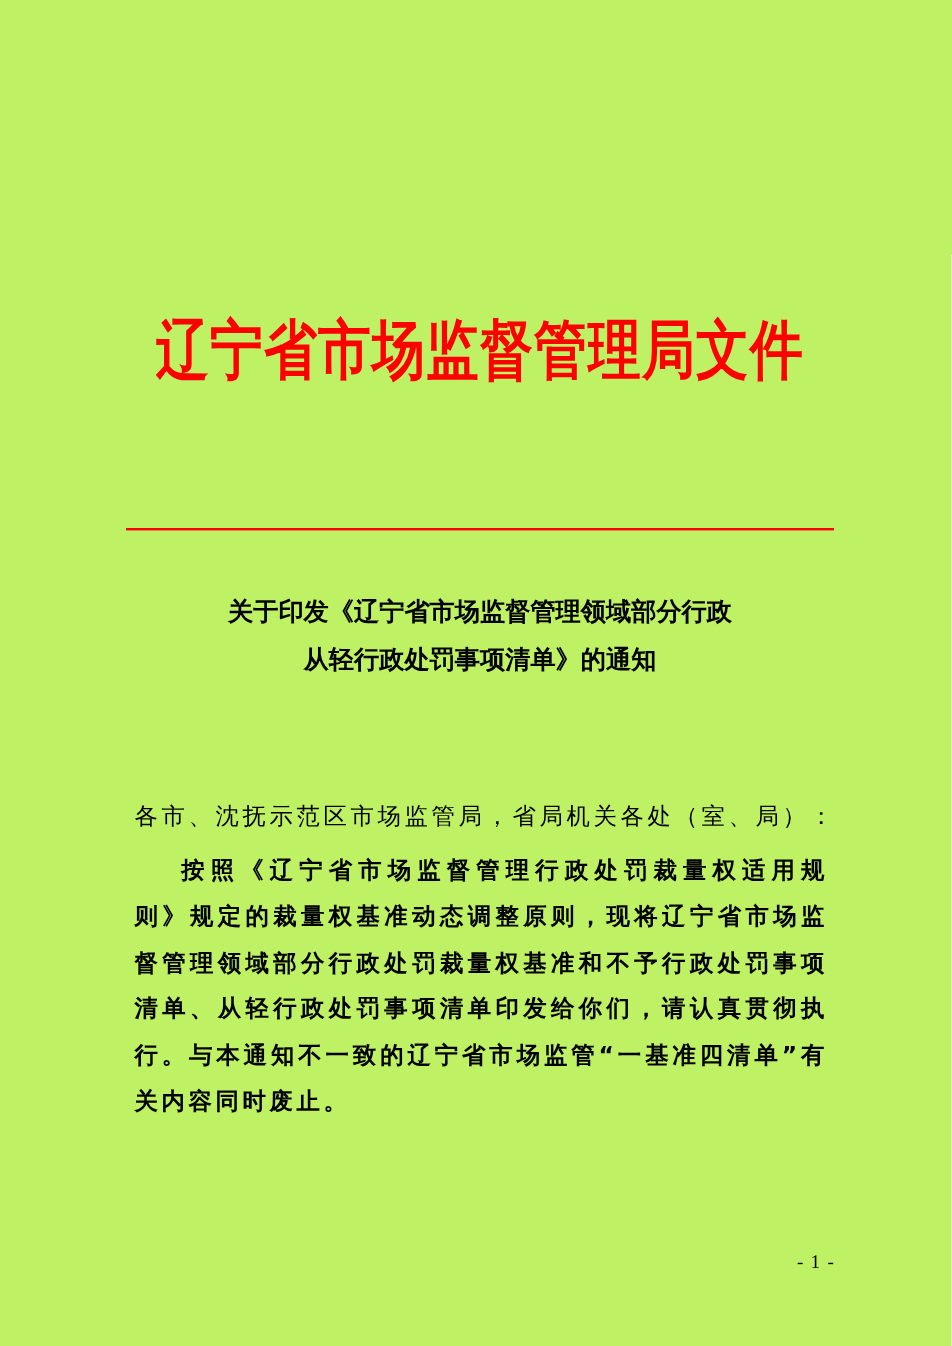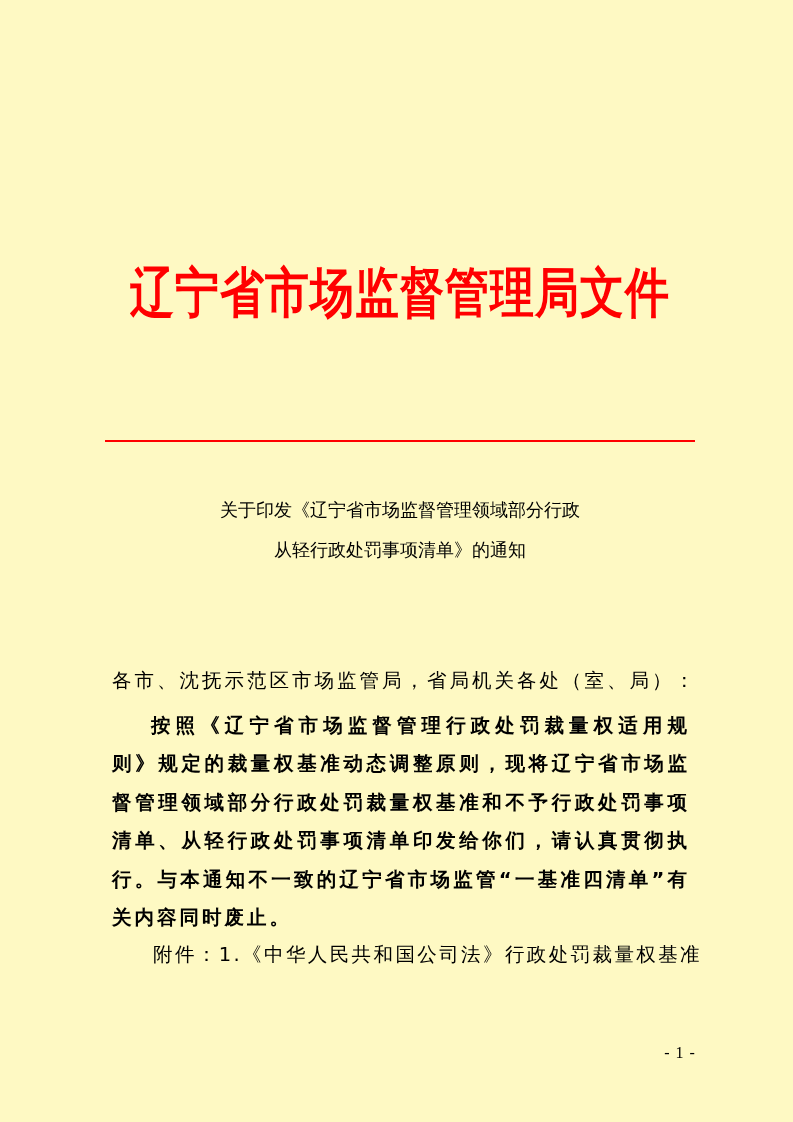--- a/index.html
+++ b/index.html
@@ -13,21 +13,21 @@
       position: relative;
       overflow: hidden;
       font-family: "DejaVu Serif", "Liberation Serif", serif;
       color: #000000;
     }
     .page {
       position: absolute;
       left: 0; top: 0;
       width: 793px;
       height: 1122px;
-      background: #fef9c3;
+      background: #bef264;
     }
     .doc-header {
       position: absolute;
       left: 100px;
       top: 258px;
       width: 600px;
       text-align: center;
       color: #ff0000;
       font-family: "DejaVu Serif", "Liberation Serif", serif;
       font-weight: bold;
@@ -58,22 +58,22 @@
       height: 2px;
       background: #ff0000;
     }
     .doc-title {
       position: absolute;
       left: 100px;
       top: 490px;
       width: 600px;
       text-align: center;
       font-family: "DejaVu Serif", "Liberation Serif", serif;
-      font-weight: normal;
-      font-size: 18px;
+      font-weight: bold;
+      font-size: 21px;
       line-height: 40px;
       white-space: nowrap;
     }
     .doc-title .line {
       display: block;
     }
     .body-text {
       position: absolute;
       left: 106px;
       top: 656px;
@@ -130,17 +130,16 @@
   <div class="doc-title">
     <span class="line">关于印发《辽宁省市场监督管理领域部分行政</span>
     <span class="line">从轻行政处罚事项清单》的通知</span>
   </div>
 
   <div class="body-text">
     <p class="salutation">各市、沈抚示范区市场监管局，省局机关各处（室、局）：</p>
     <p class="para">按照《辽宁省市场监督管理行政处罚裁量权适用规则》规定的裁量权基准动态调整原则，现将辽宁省市场监督管理领域部分行政处罚裁量权基准和不予行政处罚事项清单、从轻行政处罚事项清单印发给你们，请认真贯彻执行。与本通知不一致的辽宁省市场监管“一基准四清单”有关内容同时废止。</p>
   </div>
 
-  <div class="attachment">附件：1.《中华人民共和国公司法》行政处罚裁量权基准</div>
 
   <div class="page-number">- 1 -</div>
 
 </div>
 
 </body></html>

